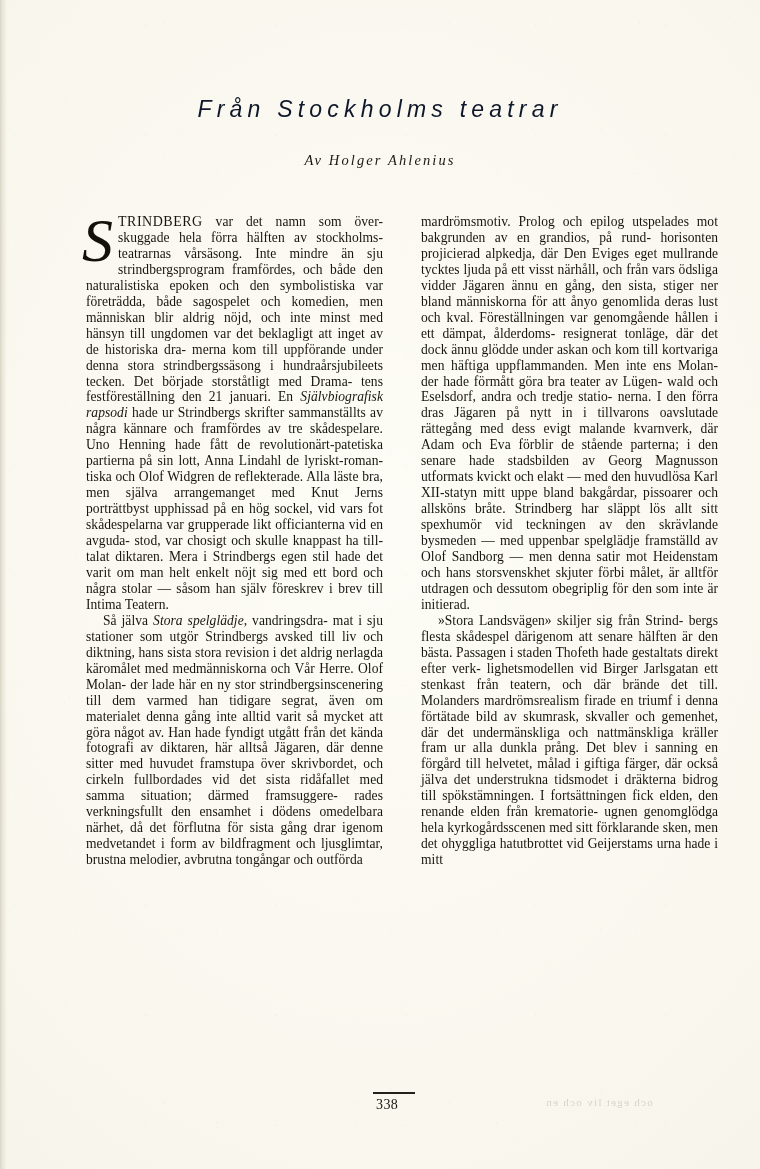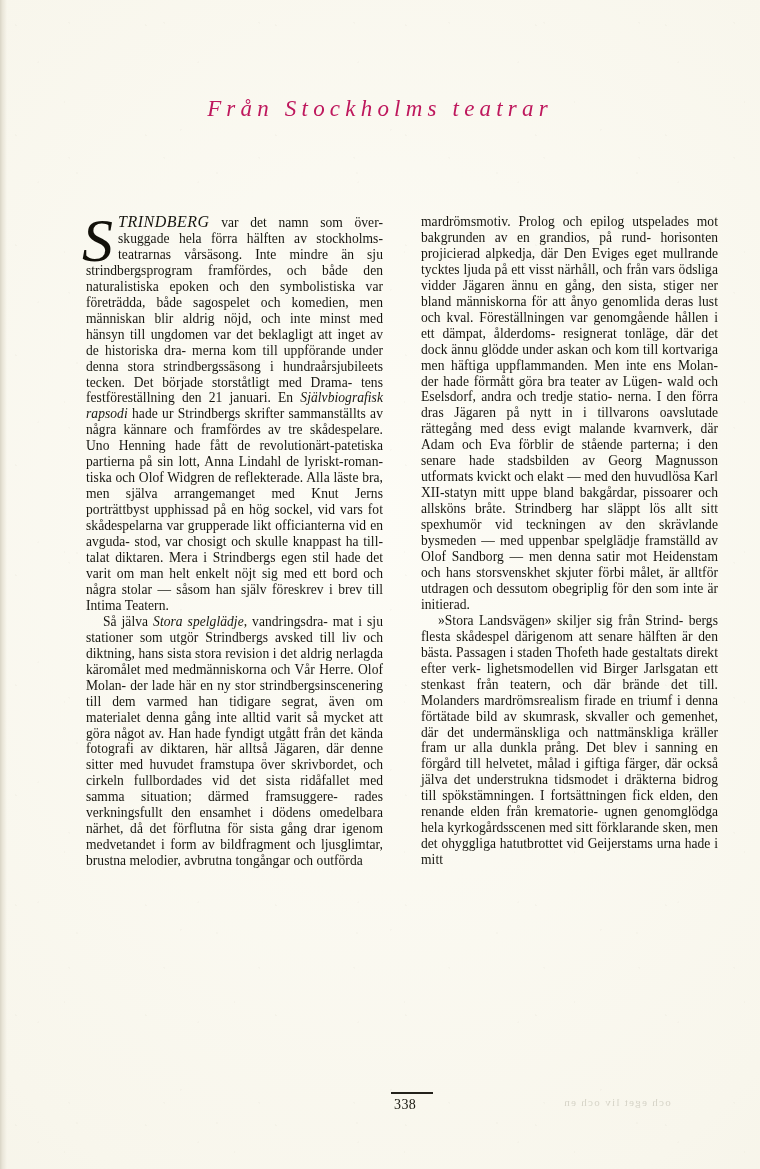--- a/index.html
+++ b/index.html
@@ -50,25 +50,25 @@
     inset: 0;
     padding: 0;
   }
 
   
   .headings {
     padding-top: 96px;
     text-align: center;
   }
   .article-title {
-    font-family: Liberation Serif, serif;
+    font-family: Liberation Sans, sans-serif;
     font-style: italic;
     font-size: 23px;
     letter-spacing: 5.2px;
-    color: #be185d;
+    color: #0f172a;
     margin: 0;
     font-weight: normal;
     white-space: pre;
   }
   .article-byline {
     font-family: "Liberation Serif", serif;
     font-style: italic;
     font-size: 14.5px;
     letter-spacing: 2.1px;
     color: #1a1914;
@@ -111,29 +111,28 @@
     float: left;
     font-family: "Liberation Serif", serif;
     font-style: italic;
     font-size: 62px;
     line-height: 44px;
     padding: 2px 3px 0 0;
     margin: 2px 2px 0 -4px;
     color: #121009;
   }
   .smallcaps-lead {
-    font-style: italic;
-    font-size: 16px;
+    font-size: 14px;
     letter-spacing: .5px;
   }
 
   
   .footer {
     position: absolute;
-    left: 18px;
+    left: 0;
     right: 0;
     bottom: 40px;
     height: 40px;
   }
   .folio {
     position: absolute;
     left: 376px;
     top: 8px;
     font-size: 14px;
     letter-spacing: .4px;
@@ -163,20 +162,21 @@
 <body>
 
 <div class="paper"></div>
 <div class="paper-grain"></div>
 <div class="gutter-edge"></div>
 
 <div class="page">
 
   <div class="headings">
     <h1 class="article-title">Från Stockholms teatrar</h1>
+    <div class="article-byline">Av Holger Ahlenius</div>
   </div>
 
   <div class="columns">
 
     <div class="col">
       <p class="dropcap-wrap noindent">
         <span class="dropcap">S</span><span class="smallcaps-lead">TRINDBERG</span><span> var det namn som över-
 skuggade hela förra hälften av stockholms-
 teatrarnas vårsäsong. Inte mindre än sju
 strindbergsprogram framfördes, och både den

